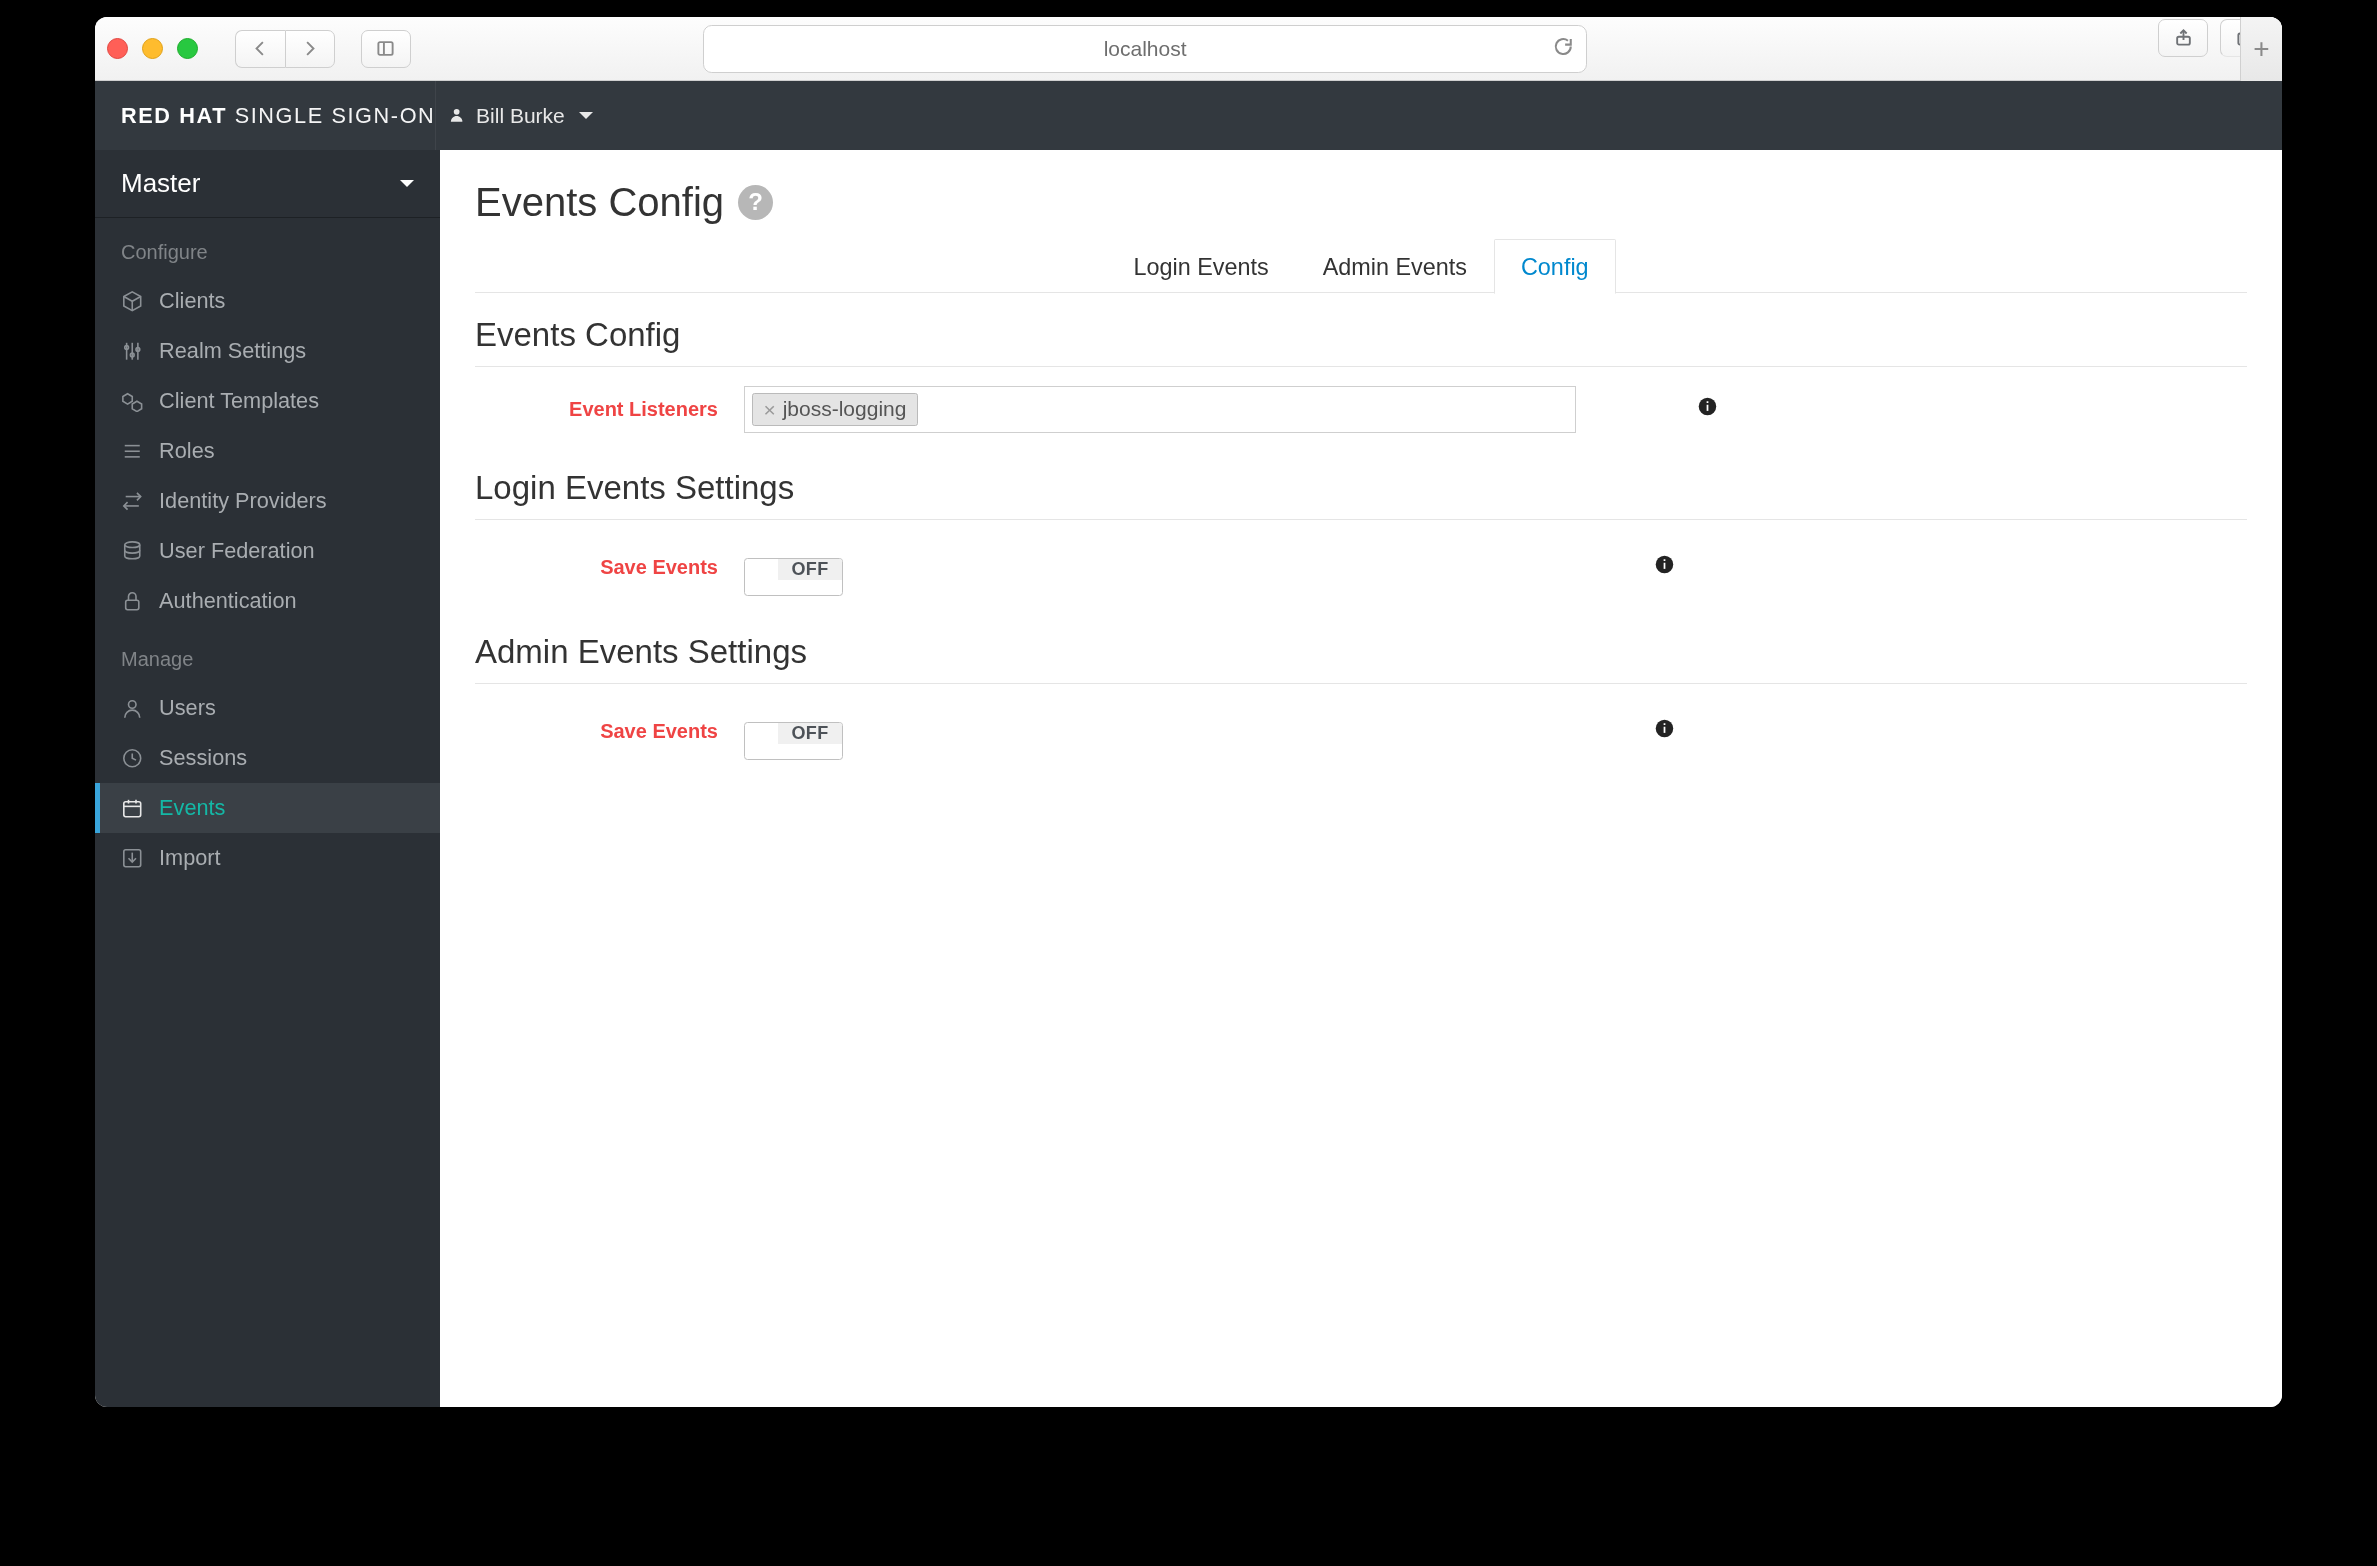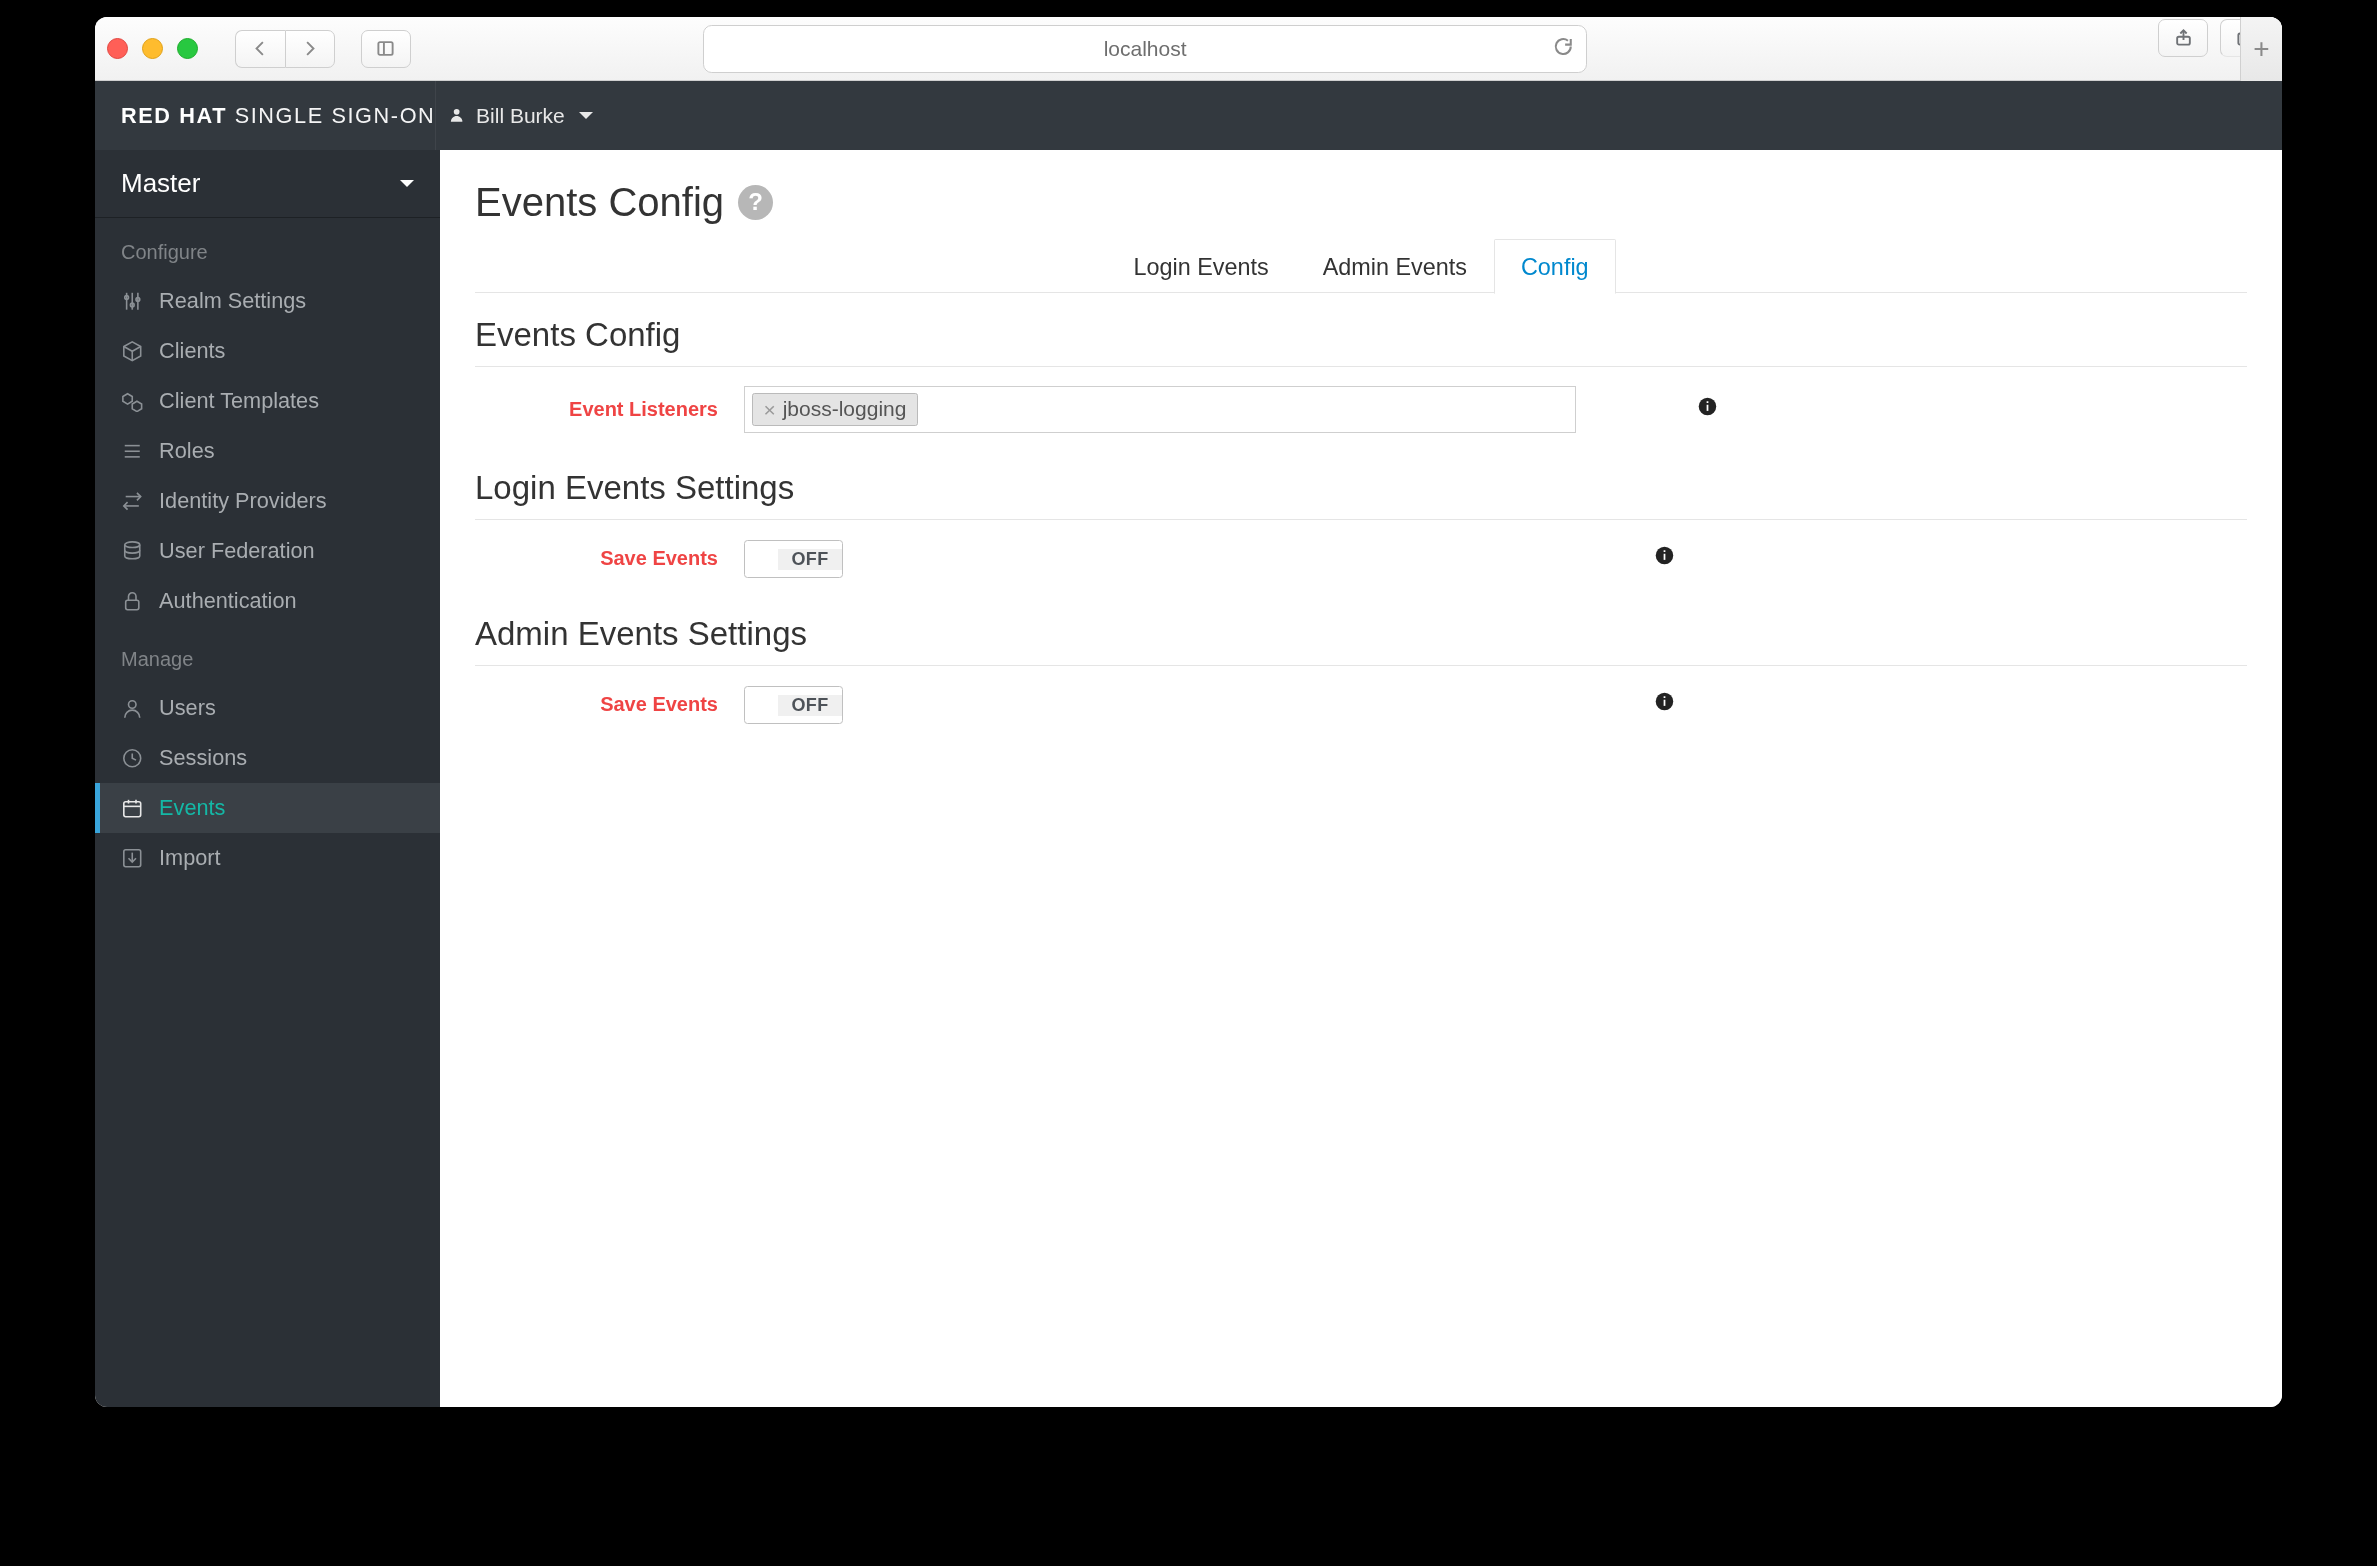--- a/index.html
+++ b/index.html
@@ -156,21 +156,21 @@
     display:flex;align-items:center;gap:8.7px;padding:5.2px 7px;
   }
   .chip{
     display:flex;align-items:center;gap:7px;
     background:var(--chip-bg);border:0.9px solid var(--chip-border);
     padding:3.5px 10.4px;border-radius:2.6px;color:#555;font-size:21px;
   }
   .chip .x{color:#9a9a9a;font-size:21px;line-height:1;}
 
   .toggle{
-    display:inline-flex;align-items:center;border:0.9px solid var(--toggle-border);
+    display:inline-flex;align-items:flex-start;border:0.9px solid var(--toggle-border);
     border-radius:3.5px;overflow:hidden;height:38px;
     width:99px;
   }
   .toggle .knob{width:33px;background:#fafafa;border-right:0.9px solid var(--toggle-border);}
   .toggle .state{flex:1;background:#f0f0f0;color:var(--off-label);font-weight:700;font-size:18px;display:flex;align-items:center;justify-content:center;letter-spacing:0.4px;}
 </style>
 </head>
 <body>
 
 <div class="stage">
@@ -249,39 +249,39 @@
           <div class="realm-select">
             <span>Master</span>
             <span class="caret"></span>
           </div>
 
           <div class="section-label">Configure</div>
 
           <div class="nav-item">
             <span class="ico">
                 <svg viewBox="0 0 24 24">
+                  <path d="M12 2l9 5v10l-9 5-9-5V7z"></path>
+                  <path d="M3 7l9 5 9-5"></path>
+                  <line x1="12" y1="12" x2="12" y2="22"></line>
+                </svg>
+              </span>
+            <span>Clients</span>
+          </div>
+          <div class="nav-item">
+            <span class="ico">
+                <svg viewBox="0 0 24 24">
                   <line x1="6" y1="3" x2="6" y2="21"></line>
                   <line x1="12" y1="3" x2="12" y2="21"></line>
                   <line x1="18" y1="3" x2="18" y2="21"></line>
                   <circle cx="6" cy="8" r="2"></circle>
                   <circle cx="12" cy="16" r="2"></circle>
                   <circle cx="18" cy="10" r="2"></circle>
                 </svg>
               </span>
             <span>Realm Settings</span>
-          </div>
-          <div class="nav-item">
-            <span class="ico">
-                <svg viewBox="0 0 24 24">
-                  <path d="M12 2l9 5v10l-9 5-9-5V7z"></path>
-                  <path d="M3 7l9 5 9-5"></path>
-                  <line x1="12" y1="12" x2="12" y2="22"></line>
-                </svg>
-              </span>
-            <span>Clients</span>
           </div>
           <div class="nav-item">
             <span class="ico">
                 <svg viewBox="0 0 24 24">
                   <path d="M7 4l5 3v5l-5 3-5-3V7z"></path>
                   <path d="M17 12l5 3v5l-5 3-5-3v-5z"></path>
                 </svg>
               </span>
             <span>Client Templates</span>
           </div>

